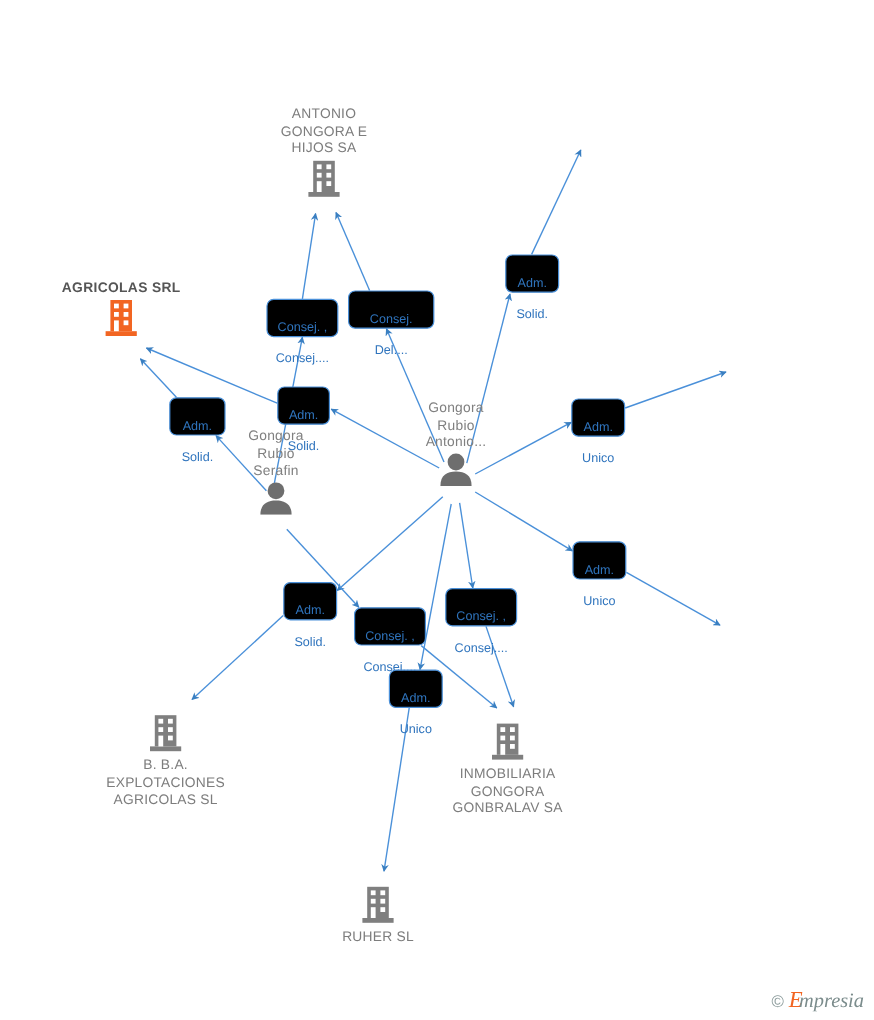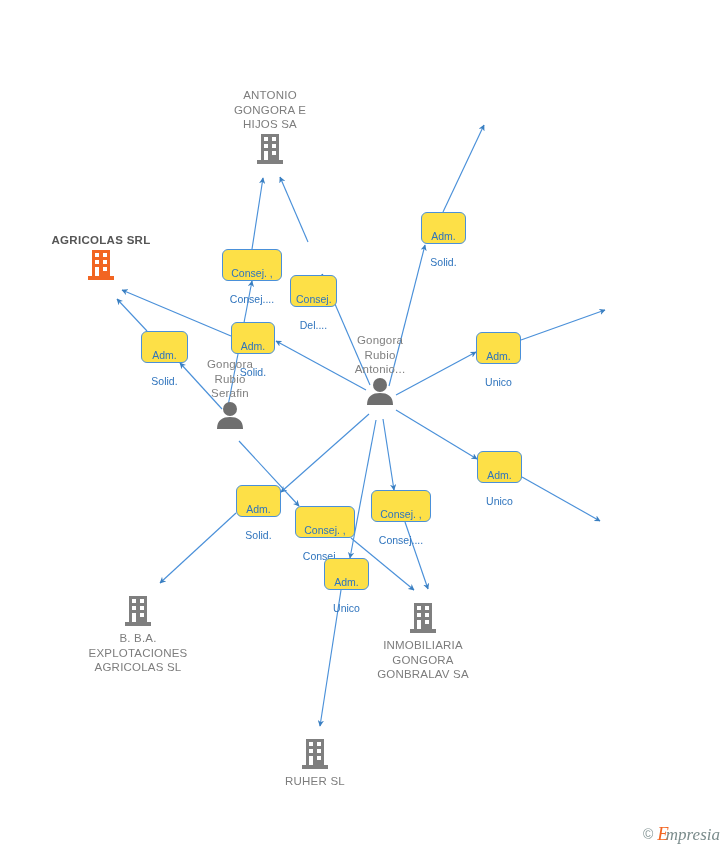--- a/index.html
+++ b/index.html
@@ -54,21 +54,21 @@
     display: block;
     margin: 0 auto;
     line-height: 0;
   }
   .node.below .node-icon { margin-top: 2px; }
   .node.above .node-label { margin-top: 2px; }
 
   .edge-label {
     position: absolute;
     box-sizing: border-box;
-    background: #fde047;
+    background: #000000;
     border: 1.4px solid #4a90d9;
     border-radius: 6px;
     color: #2f74bd;
     font-size: 10.5px;
     line-height: 13px;
     text-align: center;
     padding: 4px 5px;
     white-space: pre-line;
     z-index: 5;
   }
@@ -263,21 +263,21 @@
         <path d="M 2 28 C 2 19 7.5 16 15 16 C 22.5 16 28 19 28 28 Z" fill="#6e6e6e"></path>
       </svg>
     </span>
   </div>
 
   <div class="edge-label" style="left:222px; top:249px; width:60px; height:32px;">
     <span>Consej. ,</span>
     <span>Consej....</span>
   </div>
 
-  <div class="edge-label" style="left:290px; top:242px; width:47px; height:32px;margin-top:33px;">
+  <div class="edge-label" style="left:290px; top:242px; width:72px; height:32px;">
     <span>Consej.</span>
     <span>Del....</span>
   </div>
 
   <div class="edge-label" style="left:141px; top:331px; width:47px; height:32px;">
     <span>Adm.</span>
     <span>Solid.</span>
   </div>
 
   <div class="edge-label" style="left:231px; top:322px; width:44px; height:32px;">

